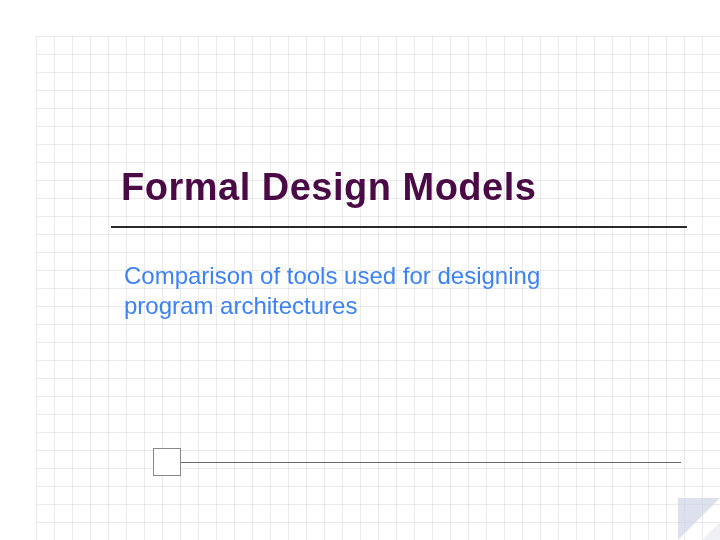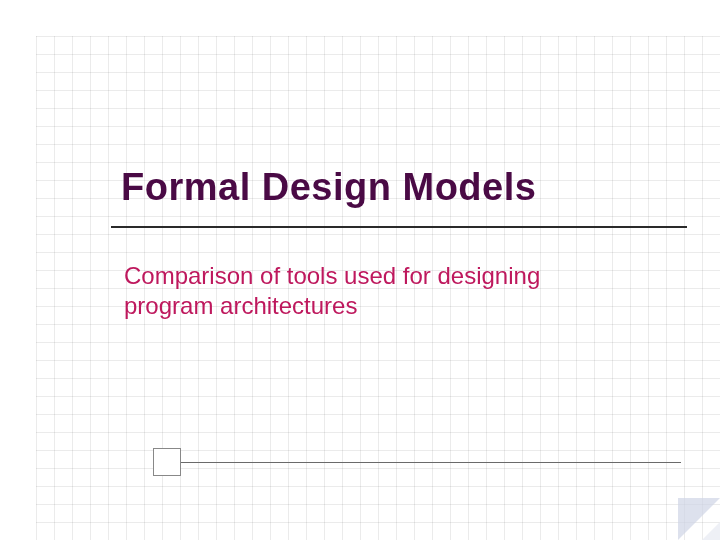--- a/index.html
+++ b/index.html
@@ -40,21 +40,21 @@
     font-size: 38px;
     color: #4a0a45;
     letter-spacing: 0.5px;
     white-space: nowrap;
   }
   .subtitle {
     position: absolute;
     left: 88px; top: 225px;
     right: 100px;
     font-size: 24px;
-    color: #be185d;
+    color: #3b82f6;
     line-height: 1.25;
   }
   .accent-line {
     position: absolute;
     left: 145px; top: 426px;
     width: 500px; height: 0;
     border-top: 1px solid #6a6a6a;
   }
   .accent-square {
     position: absolute;

